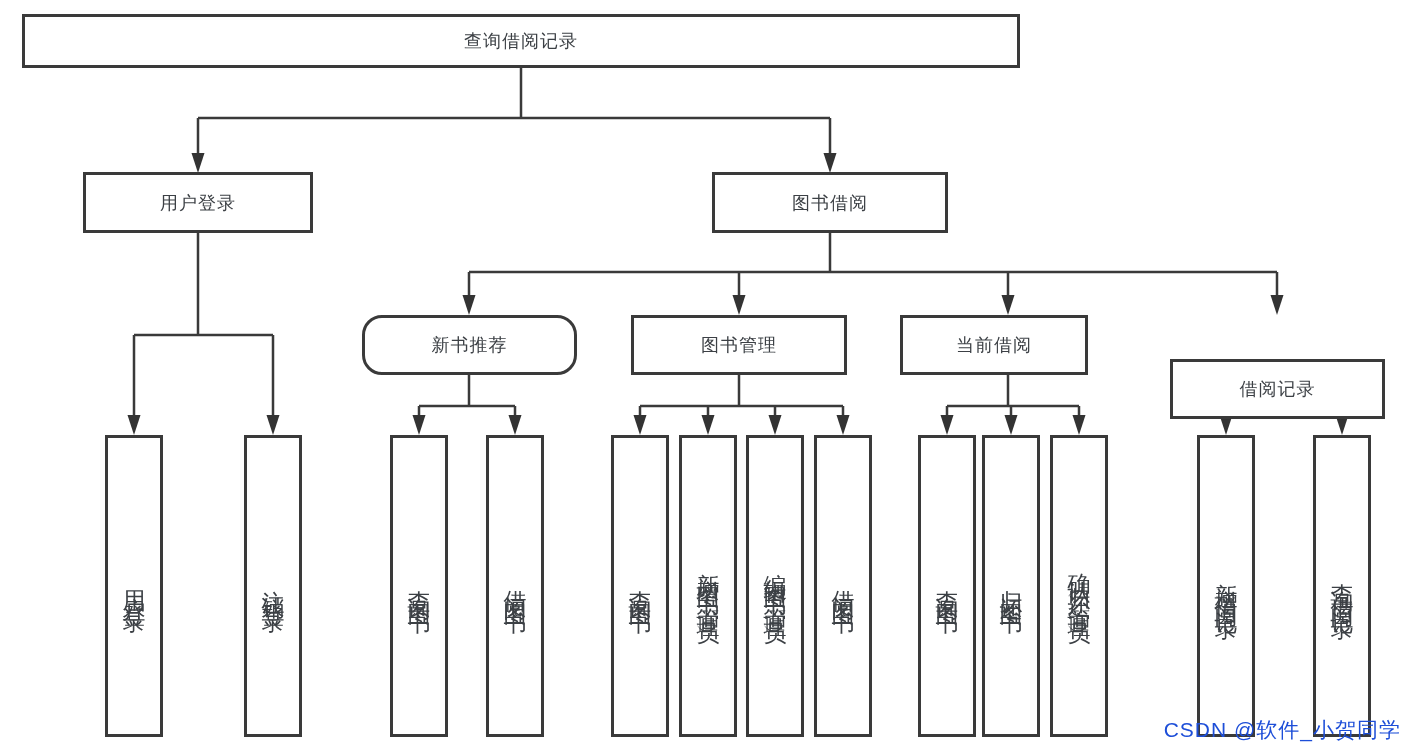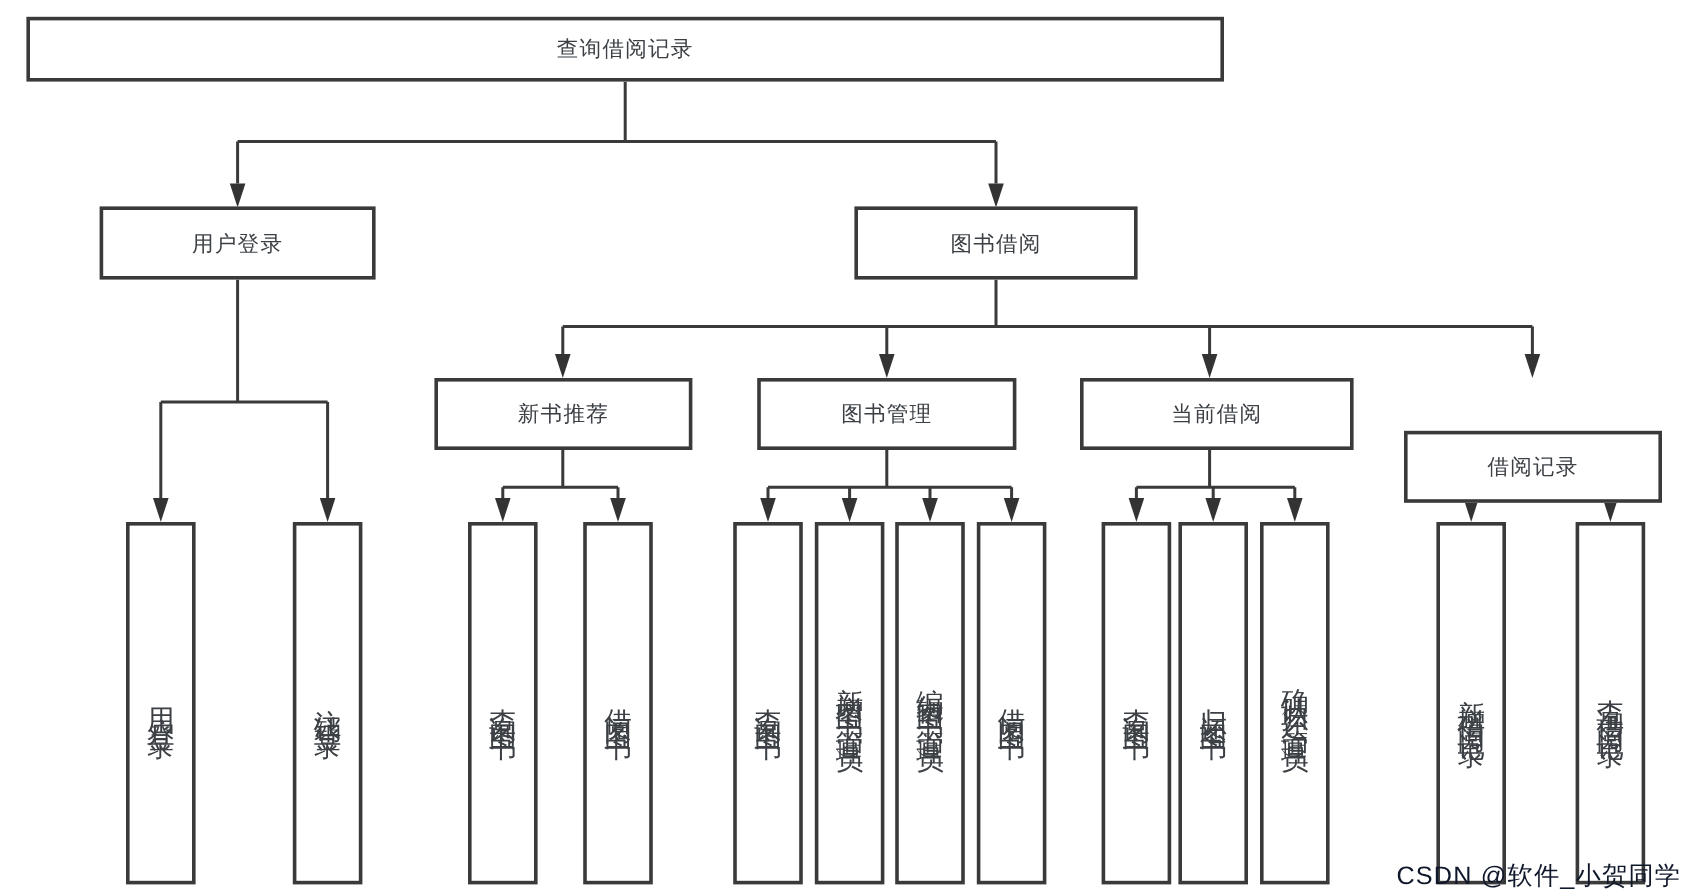--- a/index.html
+++ b/index.html
@@ -30,21 +30,21 @@
     text-orientation: mixed;
     font-size: 23px;
     line-height: 1;
     letter-spacing: 7px;
   }
   .watermark {
     position: absolute;
     right: 4px;
     bottom: 3px;
     font-size: 21px;
-    color: #0f172a;
+    color: #1d4ed8;
     letter-spacing: 1px;
     z-index: 5;
     white-space: nowrap;
   }
 </style>
 </head>
 <body>
 
 <div class="canvas">
 
@@ -86,23 +86,23 @@
       <polygon points="1219.5,415 1232.5,415 1226,435"></polygon>
       <polygon points="1335.5,415 1348.5,415 1342,435"></polygon>
     </g>
   </svg>
 
   <div class="node h-node" style="left:22px; top:14px; width:998px; height:54px;">查询借阅记录</div>
 
   <div class="node h-node" style="left:83px; top:172px; width:230px; height:61px;">用户登录</div>
   <div class="node h-node" style="left:712px; top:172px; width:236px; height:61px;">图书借阅</div>
 
-  <div class="node h-node" style="left:362px; top:315px; width:215px; height:60px;">新书推荐</div>
+  <div class="node h-node" style="left:362px; top:315px; width:215px; height:60px;border-radius:20px;">新书推荐</div>
   <div class="node h-node" style="left:631px; top:315px; width:216px; height:60px;">图书管理</div>
-  <div class="node h-node" style="left:900px; top:315px; width:228px; height:60px;">当前借阅</div>
+  <div class="node h-node" style="left:900px; top:315px; width:188px; height:60px;">当前借阅</div>
   <div class="node h-node" style="left:1170px; top:315px; width:215px; height:60px;margin-top:44px;">借阅记录</div>
 
   <div class="node leaf" style="left:105px;">
     <span>用户登录</span>
   </div>
   <div class="node leaf" style="left:244px;">
     <span>注销登录</span>
   </div>
 
   <div class="node leaf" style="left:390px;">

